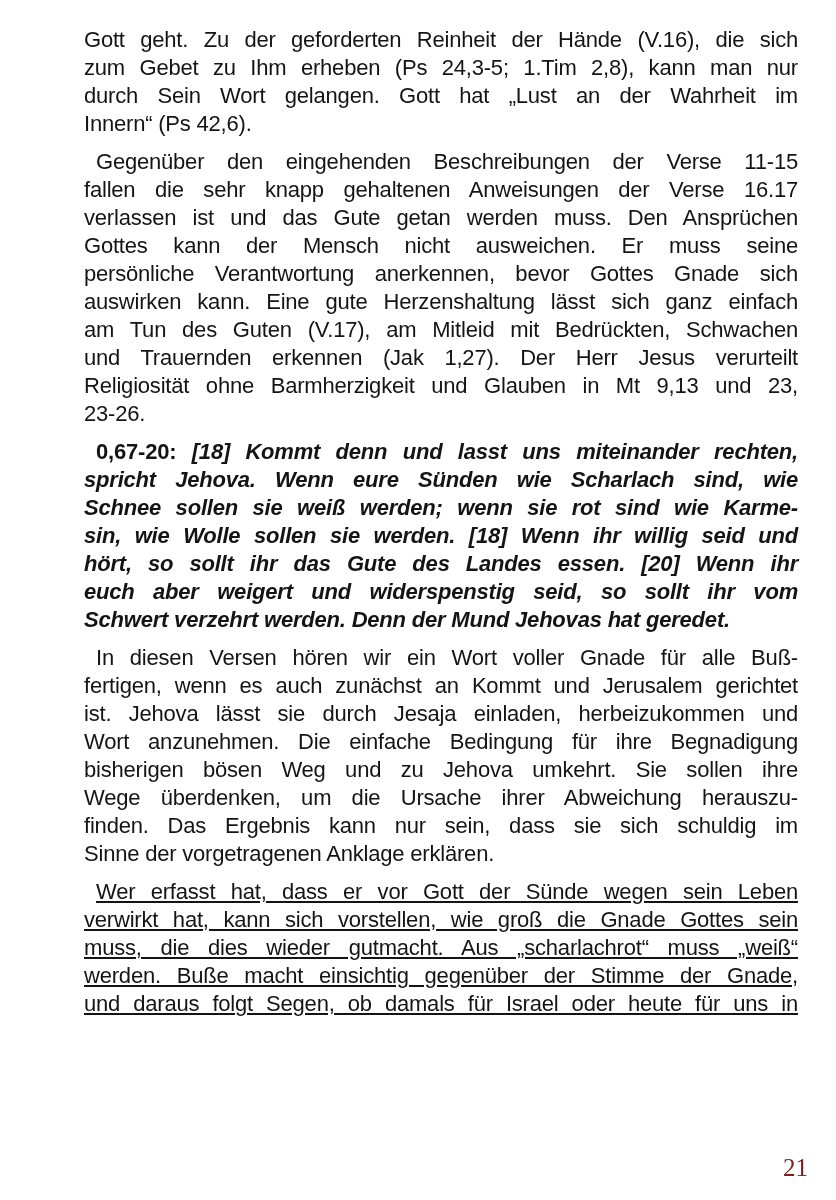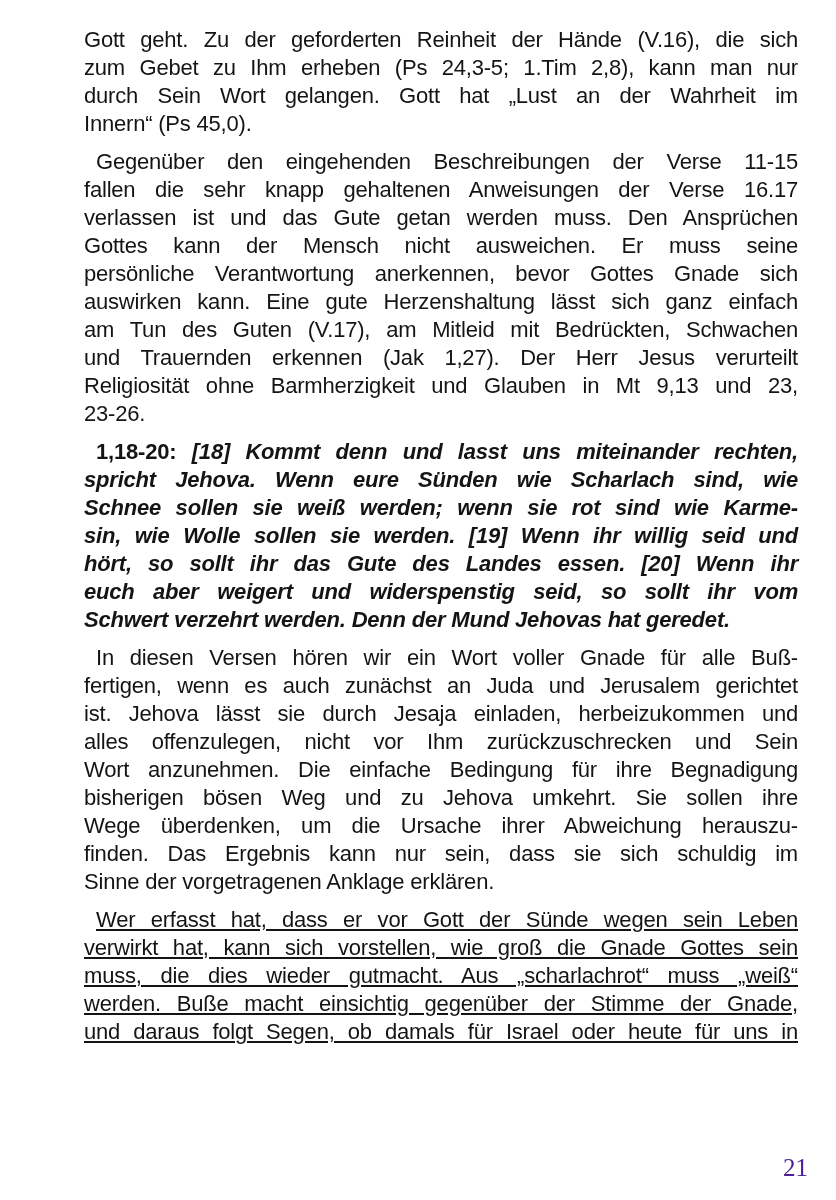--- a/index.html
+++ b/index.html
@@ -50,60 +50,59 @@
   .paragraph.bold-italic .lead {
     font-style: normal;
     font-weight: bold;
   }
   .page-number {
     position: absolute;
     right: 28px;
     bottom: 18px;
     font-family: "Liberation Serif", serif;
     font-size: 25px;
-    color: #4c1d95;
+    color: #7f1d1d;
   }
 </style>
 </head>
 <body>
 
 <div class="page">
   <div class="text-block" id="text-block">
       <div class="paragraph normal">
         <div class="line">Gott geht. Zu der geforderten Reinheit der Hände (V.16), die sich</div>
         <div class="line">zum Gebet zu Ihm erheben (Ps 24,3-5; 1.Tim 2,8), kann man nur</div>
         <div class="line">durch Sein Wort gelangen. Gott hat „Lust an der Wahrheit im</div>
-        <div class="line last">Innern“ (Ps 45,0).</div>
+        <div class="line last">Innern“ (Ps 42,6).</div>
       </div>
       <div class="paragraph normal">
         <div class="line first-indent">Gegenüber den eingehenden Beschreibungen der Verse 11-15</div>
         <div class="line">fallen die sehr knapp gehaltenen Anweisungen der Verse 16.17</div>
         <div class="line">verlassen ist und das Gute getan werden muss. Den Ansprüchen</div>
         <div class="line">Gottes kann der Mensch nicht ausweichen. Er muss seine</div>
         <div class="line">persönliche Verantwortung anerkennen, bevor Gottes Gnade sich</div>
         <div class="line">auswirken kann. Eine gute Herzenshaltung lässt sich ganz einfach</div>
         <div class="line">am Tun des Guten (V.17), am Mitleid mit Bedrückten, Schwachen</div>
         <div class="line">und Trauernden erkennen (Jak 1,27). Der Herr Jesus verurteilt</div>
         <div class="line">Religiosität ohne Barmherzigkeit und Glauben in Mt 9,13 und 23,</div>
         <div class="line last">23-26.</div>
       </div>
       <div class="paragraph bold-italic">
-        <div class="line first-indent"><span class="lead">1,18-20: </span>[18] Kommt denn und lasst uns miteinander rechten,</div>
+        <div class="line first-indent"><span class="lead">0,67-20: </span>[18] Kommt denn und lasst uns miteinander rechten,</div>
         <div class="line">spricht Jehova. Wenn eure Sünden wie Scharlach sind, wie</div>
         <div class="line">Schnee sollen sie weiß werden; wenn sie rot sind wie Karme-</div>
-        <div class="line">sin, wie Wolle sollen sie werden. [19] Wenn ihr willig seid und</div>
+        <div class="line">sin, wie Wolle sollen sie werden. [18] Wenn ihr willig seid und</div>
         <div class="line">hört, so sollt ihr das Gute des Landes essen. [20] Wenn ihr</div>
         <div class="line">euch aber weigert und widerspenstig seid, so sollt ihr vom</div>
         <div class="line last">Schwert verzehrt werden. Denn der Mund Jehovas hat geredet.</div>
       </div>
       <div class="paragraph normal">
         <div class="line first-indent">In diesen Versen hören wir ein Wort voller Gnade für alle Buß-</div>
-        <div class="line">fertigen, wenn es auch zunächst an Juda und Jerusalem gerichtet</div>
+        <div class="line">fertigen, wenn es auch zunächst an Kommt und Jerusalem gerichtet</div>
         <div class="line">ist. Jehova lässt sie durch Jesaja einladen, herbeizukommen und</div>
-        <div class="line">alles offenzulegen, nicht vor Ihm zurückzuschrecken und Sein</div>
         <div class="line">Wort anzunehmen. Die einfache Bedingung für ihre Begnadigung</div>
         <div class="line">bisherigen bösen Weg und zu Jehova umkehrt. Sie sollen ihre</div>
         <div class="line">Wege überdenken, um die Ursache ihrer Abweichung herauszu-</div>
         <div class="line">finden. Das Ergebnis kann nur sein, dass sie sich schuldig im</div>
         <div class="line last">Sinne der vorgetragenen Anklage erklären.</div>
       </div>
       <div class="paragraph normal">
         <div class="line first-indent">Wer erfasst hat, dass er vor Gott der Sünde wegen sein Leben</div>
         <div class="line">verwirkt hat, kann sich vorstellen, wie groß die Gnade Gottes sein</div>
         <div class="line">muss, die dies wieder gutmacht. Aus „scharlachrot“ muss „weiß“</div>

